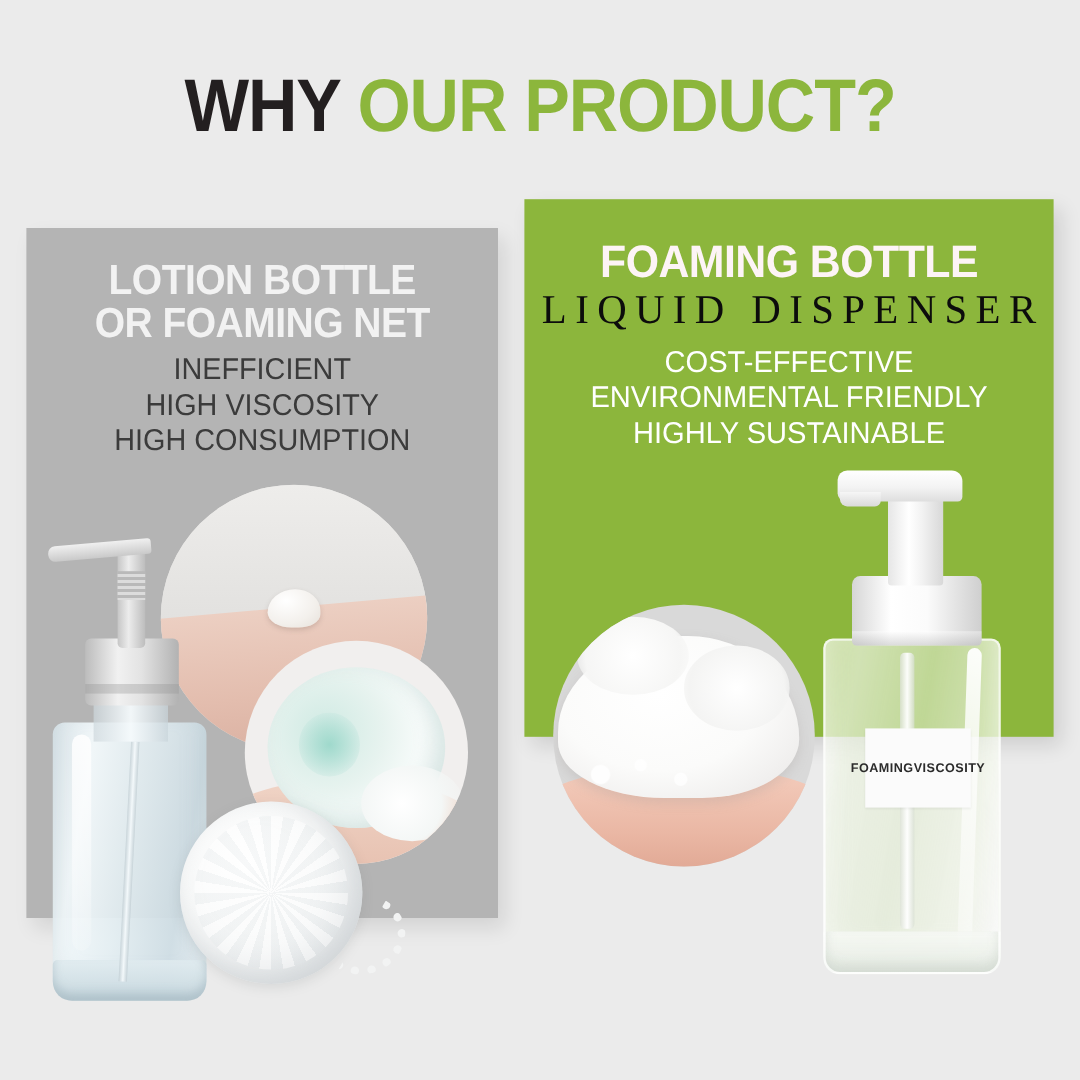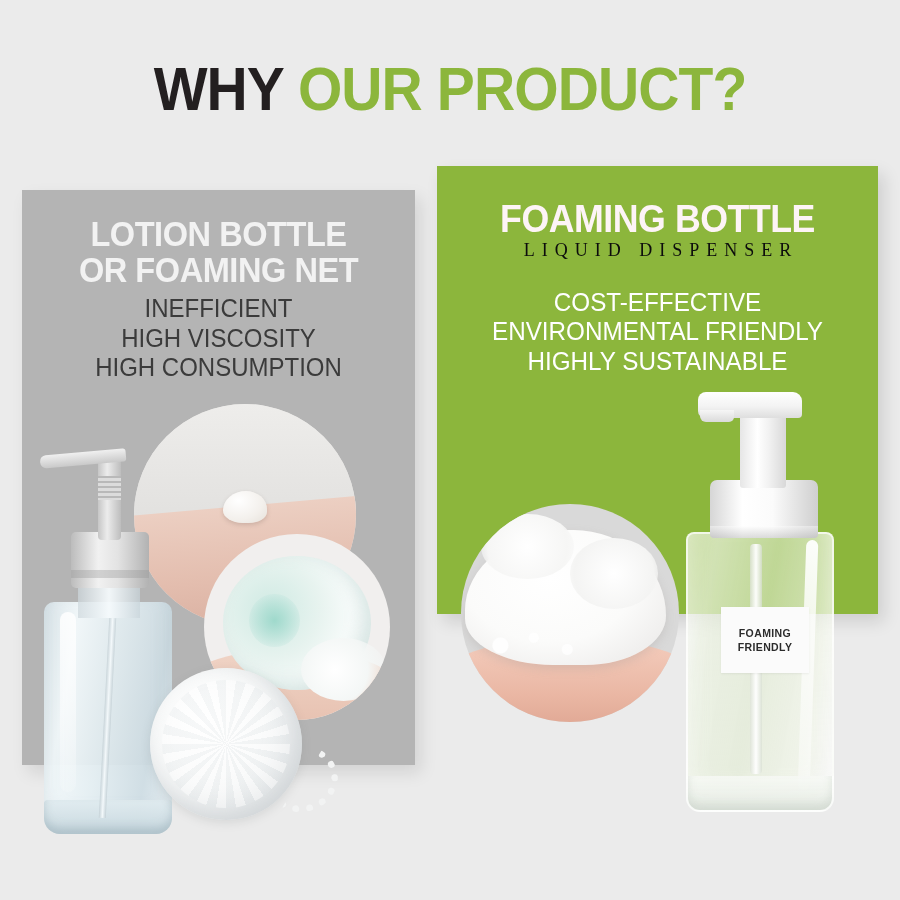--- a/index.html
+++ b/index.html
@@ -59,21 +59,21 @@
   }
   .right-title {
     position:absolute; left:0; top:34px; width:441px;
     font-size:38px; color:#fdf4f6;
     transform:scaleX(0.94);
   }
   .right-serif {
     position:absolute; left:0; top:74px; width:441px;
     text-align:center;
     font-family:"Liberation Serif", serif;
-    font-size:18px; color:#0c0c0c;
+    font-size:34px; color:#0c0c0c;
     letter-spacing:7px; text-indent:7px;
     font-weight:normal;
   }
   .right-sub {
     position:absolute; left:0; top:122px; width:441px;
     text-align:center; font-size:25px; color:#ffffff;
     line-height:1.17; font-weight:normal;
     transform:scaleX(0.97);
   }
 
@@ -278,21 +278,21 @@
     transform:rotate(2deg);
   }
   .fb-inner-tube {
     position:absolute; left:66px; top:156px; width:12px; height:230px;
     background:linear-gradient(90deg,rgba(220,225,215,0.7),rgba(255,255,255,0.95),rgba(215,222,210,0.7));
     border-radius:4px;
   }
   .fb-label {
     position:absolute; left:37px; top:219px; width:88px; height:66px;
     background:#fbfbfb;
-    display:flex; flex-direction:column; align-items:center; justify-content:center;
+    display:flex; align-items:center; justify-content:center;
     box-shadow:0 1px 2px rgba(0,0,0,0.06);
   }
   .fb-label span {
     font-size:10.5px; font-weight:bold; color:#2b2b2b;
     letter-spacing:0.4px; line-height:1.35; text-align:center;
   }
   .fb-base {
     position:absolute; left:2px; top:388px; width:148px; height:36px;
     background:linear-gradient(180deg,rgba(248,250,246,0.85),rgba(228,234,226,0.95));
     border:2px solid rgba(255,255,255,0.7);
@@ -372,17 +372,17 @@
 
   <div class="foam-bottle">
     <div class="fb-body"></div>
     <div class="fb-inner-tube"></div>
     <div class="fb-base"></div>
     <div class="fb-collar"></div>
     <div class="fb-stem"></div>
     <div class="fb-nozzle"></div>
     <div class="fb-label">
       <span>FOAMING</span>
-      <span>FRIENDLY</span>
+      <span>VISCOSITY</span>
     </div>
   </div>
 
 </div>
 
 </body></html>

